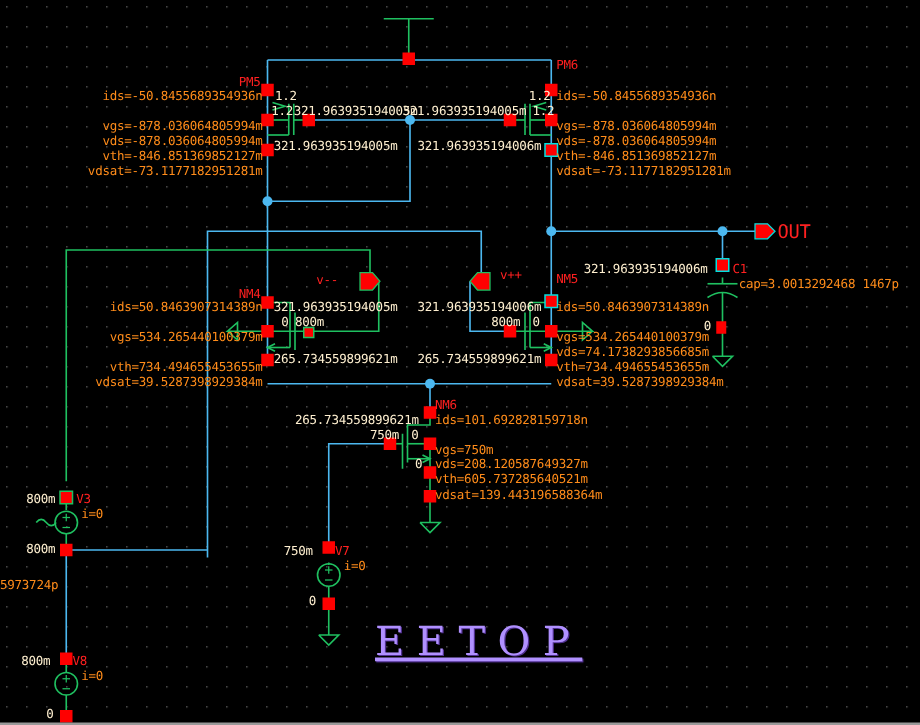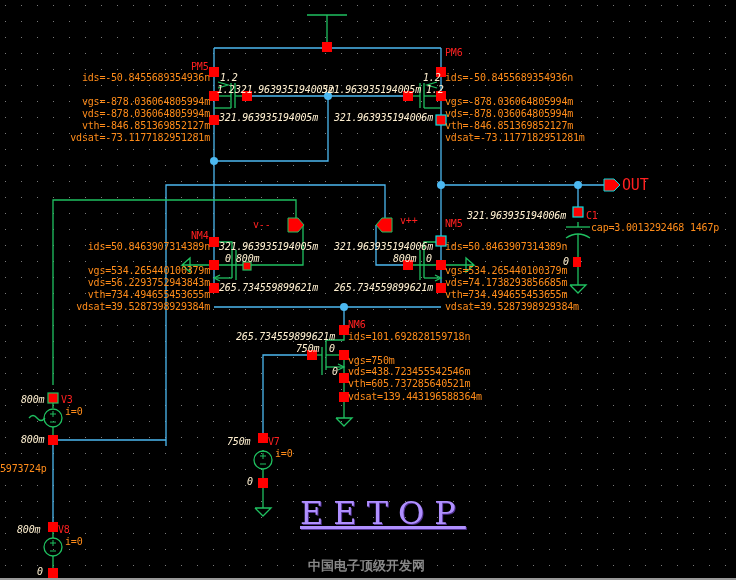--- a/index.html
+++ b/index.html
@@ -1,21 +1,21 @@
 <!DOCTYPE html>
 <html><head>
 <meta charset="utf-8">
 <style>
   html, body { margin:0; padding:0; background:#000; }
   body { width:736px; height:580px; overflow:hidden; position:relative; }
   #canvas { position:absolute; left:0; top:0; width:736px; height:428px; background:#000; }
   svg { position:absolute; left:0; top:0; }
   .lbl { position:absolute; font-family:"DejaVu Sans Mono", monospace; font-size:10px; line-height:11px; white-space:nowrap; letter-spacing:-0.2px; }
   .orange { color:#ff8c1a; }
-  .cream { color:#fff0d0;font-style:italic; }
+  .cream { color:#fff0d0; }
   .red { color:#ff2020; }
   .right { text-align:right; }
   .wm { position:absolute; left:300px; top:494px; font-family:"DejaVu Serif", serif; font-size:32px; letter-spacing:10px; color:#b090ff; text-shadow:1px 1px 0 #503090;text-decoration:underline; }
   .wm2 { position:absolute; left:308px; top:557px; font-family:"DejaVu Sans", sans-serif; font-size:13px; color:#888; font-weight:bold; }
   .bottombar { position:absolute; left:0; top:578px; width:736px; height:2px; background:#9a9a9a; }
 </style>
 </head>
 <body>
 
 <div id="canvas">
@@ -205,21 +205,20 @@
 <div class="lbl red" style="left:586px;top:210px">C1</div>
 <div class="lbl orange" style="left:591px;top:222px">cap=3.0013292468 1467p</div>
 <div class="lbl cream" style="left:563px;top:256px">0</div>
 
 <div class="lbl red" style="left:253px;top:219px">v--</div>
 <div class="lbl red" style="left:400px;top:215px">v++</div>
 
 <div class="lbl red" style="left:191px;top:230px">NM4</div>
 <div class="lbl orange right" style="left:40px;top:241px;width:170px">ids=50.8463907314389n</div>
 <div class="lbl orange right" style="left:40px;top:265px;width:170px">vgs=534.265440100379m</div>
-<div class="lbl orange right" style="left:40px;top:277px;width:170px">vds=56.2293752943843m</div>
 <div class="lbl orange right" style="left:40px;top:289px;width:170px">vth=734.494655453655m</div>
 <div class="lbl orange right" style="left:40px;top:301px;width:170px">vdsat=39.5287398929384m</div>
 <div class="lbl cream" style="left:219px;top:241px">321.963935194005m</div>
 <div class="lbl cream" style="left:225px;top:253px">0</div>
 <div class="lbl cream" style="left:236px;top:253px">800m</div>
 <div class="lbl cream" style="left:219px;top:282px">265.734559899621m</div>
 
 <div class="lbl red" style="left:445px;top:218px">NM5</div>
 <div class="lbl orange" style="left:445px;top:241px">ids=50.8463907314389n</div>
 <div class="lbl orange" style="left:445px;top:265px">vgs=534.265440100379m</div>
@@ -227,21 +226,21 @@
 <div class="lbl orange" style="left:445px;top:289px">vth=734.494655453655m</div>
 <div class="lbl orange" style="left:445px;top:301px">vdsat=39.5287398929384m</div>
 <div class="lbl cream" style="left:334px;top:241px">321.963935194006m</div>
 <div class="lbl cream" style="left:393px;top:253px">800m</div>
 <div class="lbl cream" style="left:426px;top:253px">0</div>
 <div class="lbl cream" style="left:334px;top:282px">265.734559899621m</div>
 
 <div class="lbl red" style="left:348px;top:319px">NM6</div>
 <div class="lbl orange" style="left:348px;top:331px">ids=101.692828159718n</div>
 <div class="lbl orange" style="left:348px;top:355px">vgs=750m</div>
-<div class="lbl orange" style="left:348px;top:366px">vds=438.723455542546m</div>
+<div class="lbl orange" style="left:348px;top:366px">vds=208.120587649327m</div>
 <div class="lbl orange" style="left:348px;top:378px">vth=605.737285640521m</div>
 <div class="lbl orange" style="left:348px;top:391px">vdsat=139.443196588364m</div>
 <div class="lbl cream" style="left:236px;top:331px">265.734559899621m</div>
 <div class="lbl cream" style="left:296px;top:343px">750m</div>
 <div class="lbl cream" style="left:329px;top:343px">0</div>
 <div class="lbl cream" style="left:332px;top:366px">0</div>
 
 <div class="lbl cream" style="left:21px;top:394px">800m</div>
 <div class="lbl red" style="left:61px;top:394px">V3</div>
 <div class="lbl orange" style="left:65px;top:406px">i=0</div>
@@ -252,15 +251,14 @@
 <div class="lbl red" style="left:58px;top:524px">V8</div>
 <div class="lbl orange" style="left:65px;top:536px">i=0</div>
 <div class="lbl cream" style="left:37px;top:566px">0</div>
 
 <div class="lbl cream" style="left:227px;top:436px">750m</div>
 <div class="lbl red" style="left:268px;top:436px">V7</div>
 <div class="lbl orange" style="left:275px;top:448px">i=0</div>
 <div class="lbl cream" style="left:247px;top:476px">0</div>
 
 <div class="wm">EETOP</div>
-<div class="wm2">中国电子顶级开发网</div>
 <div class="bottombar"></div>
 </div>
 
 </body></html>

